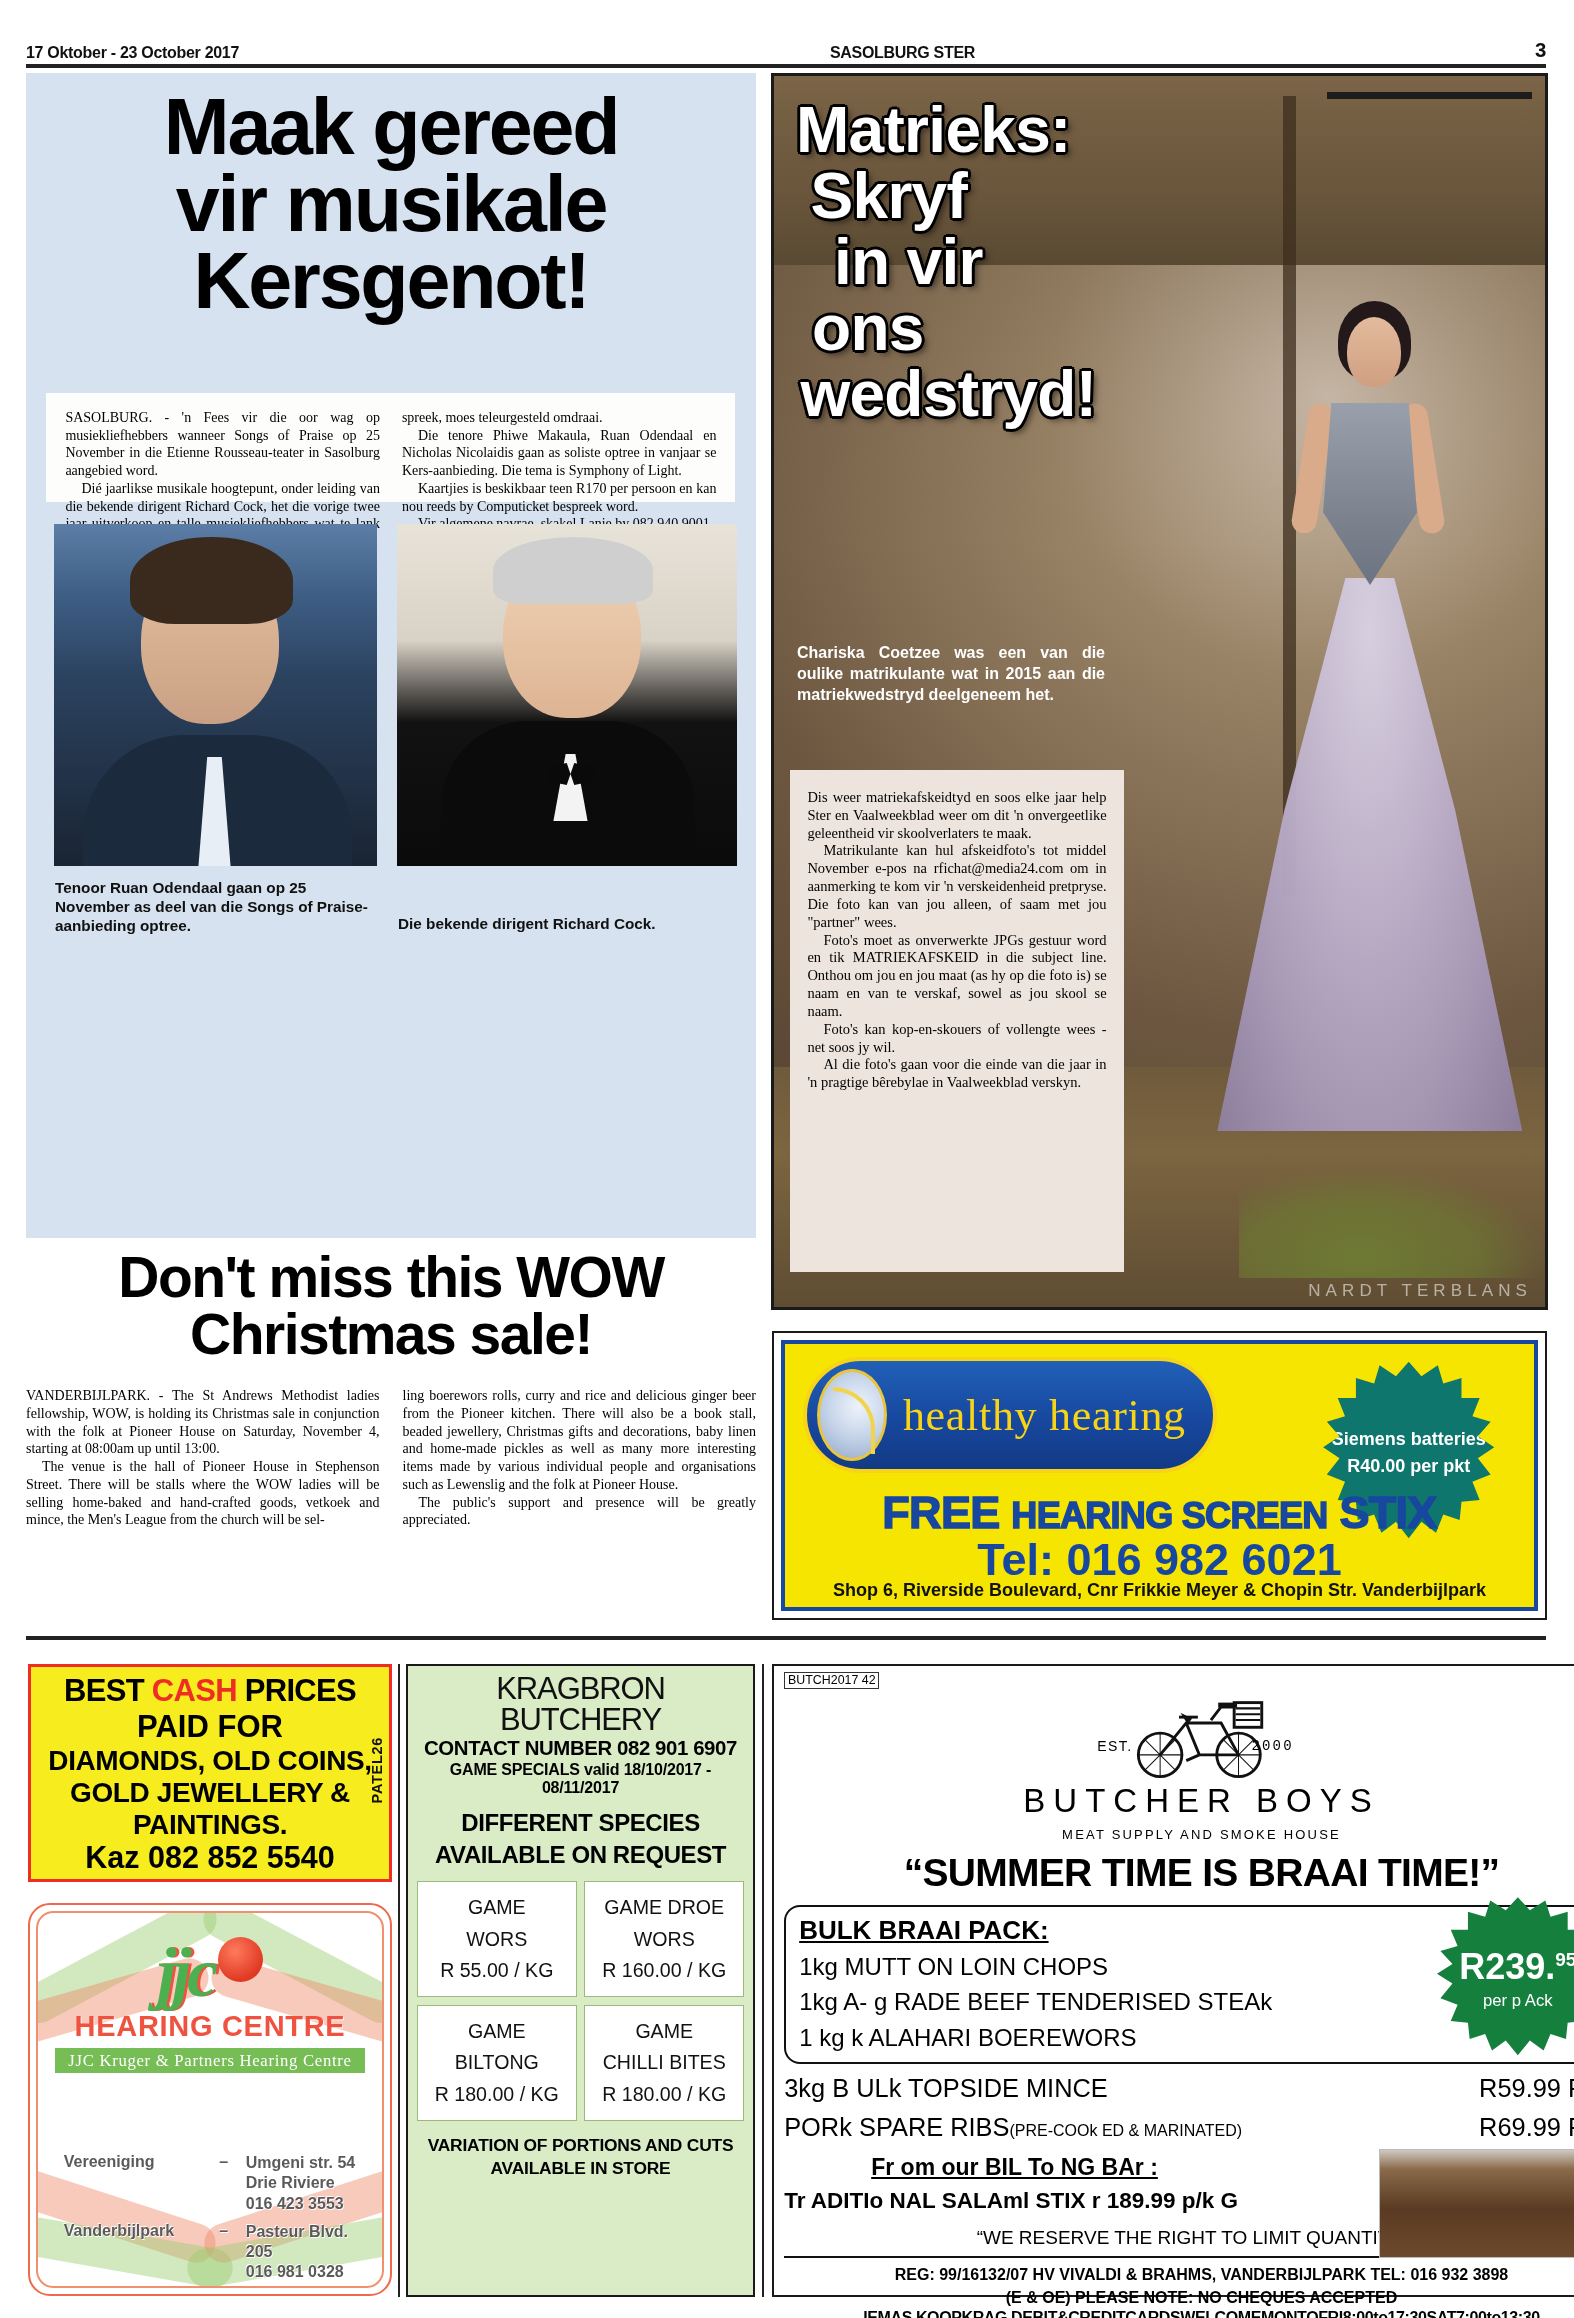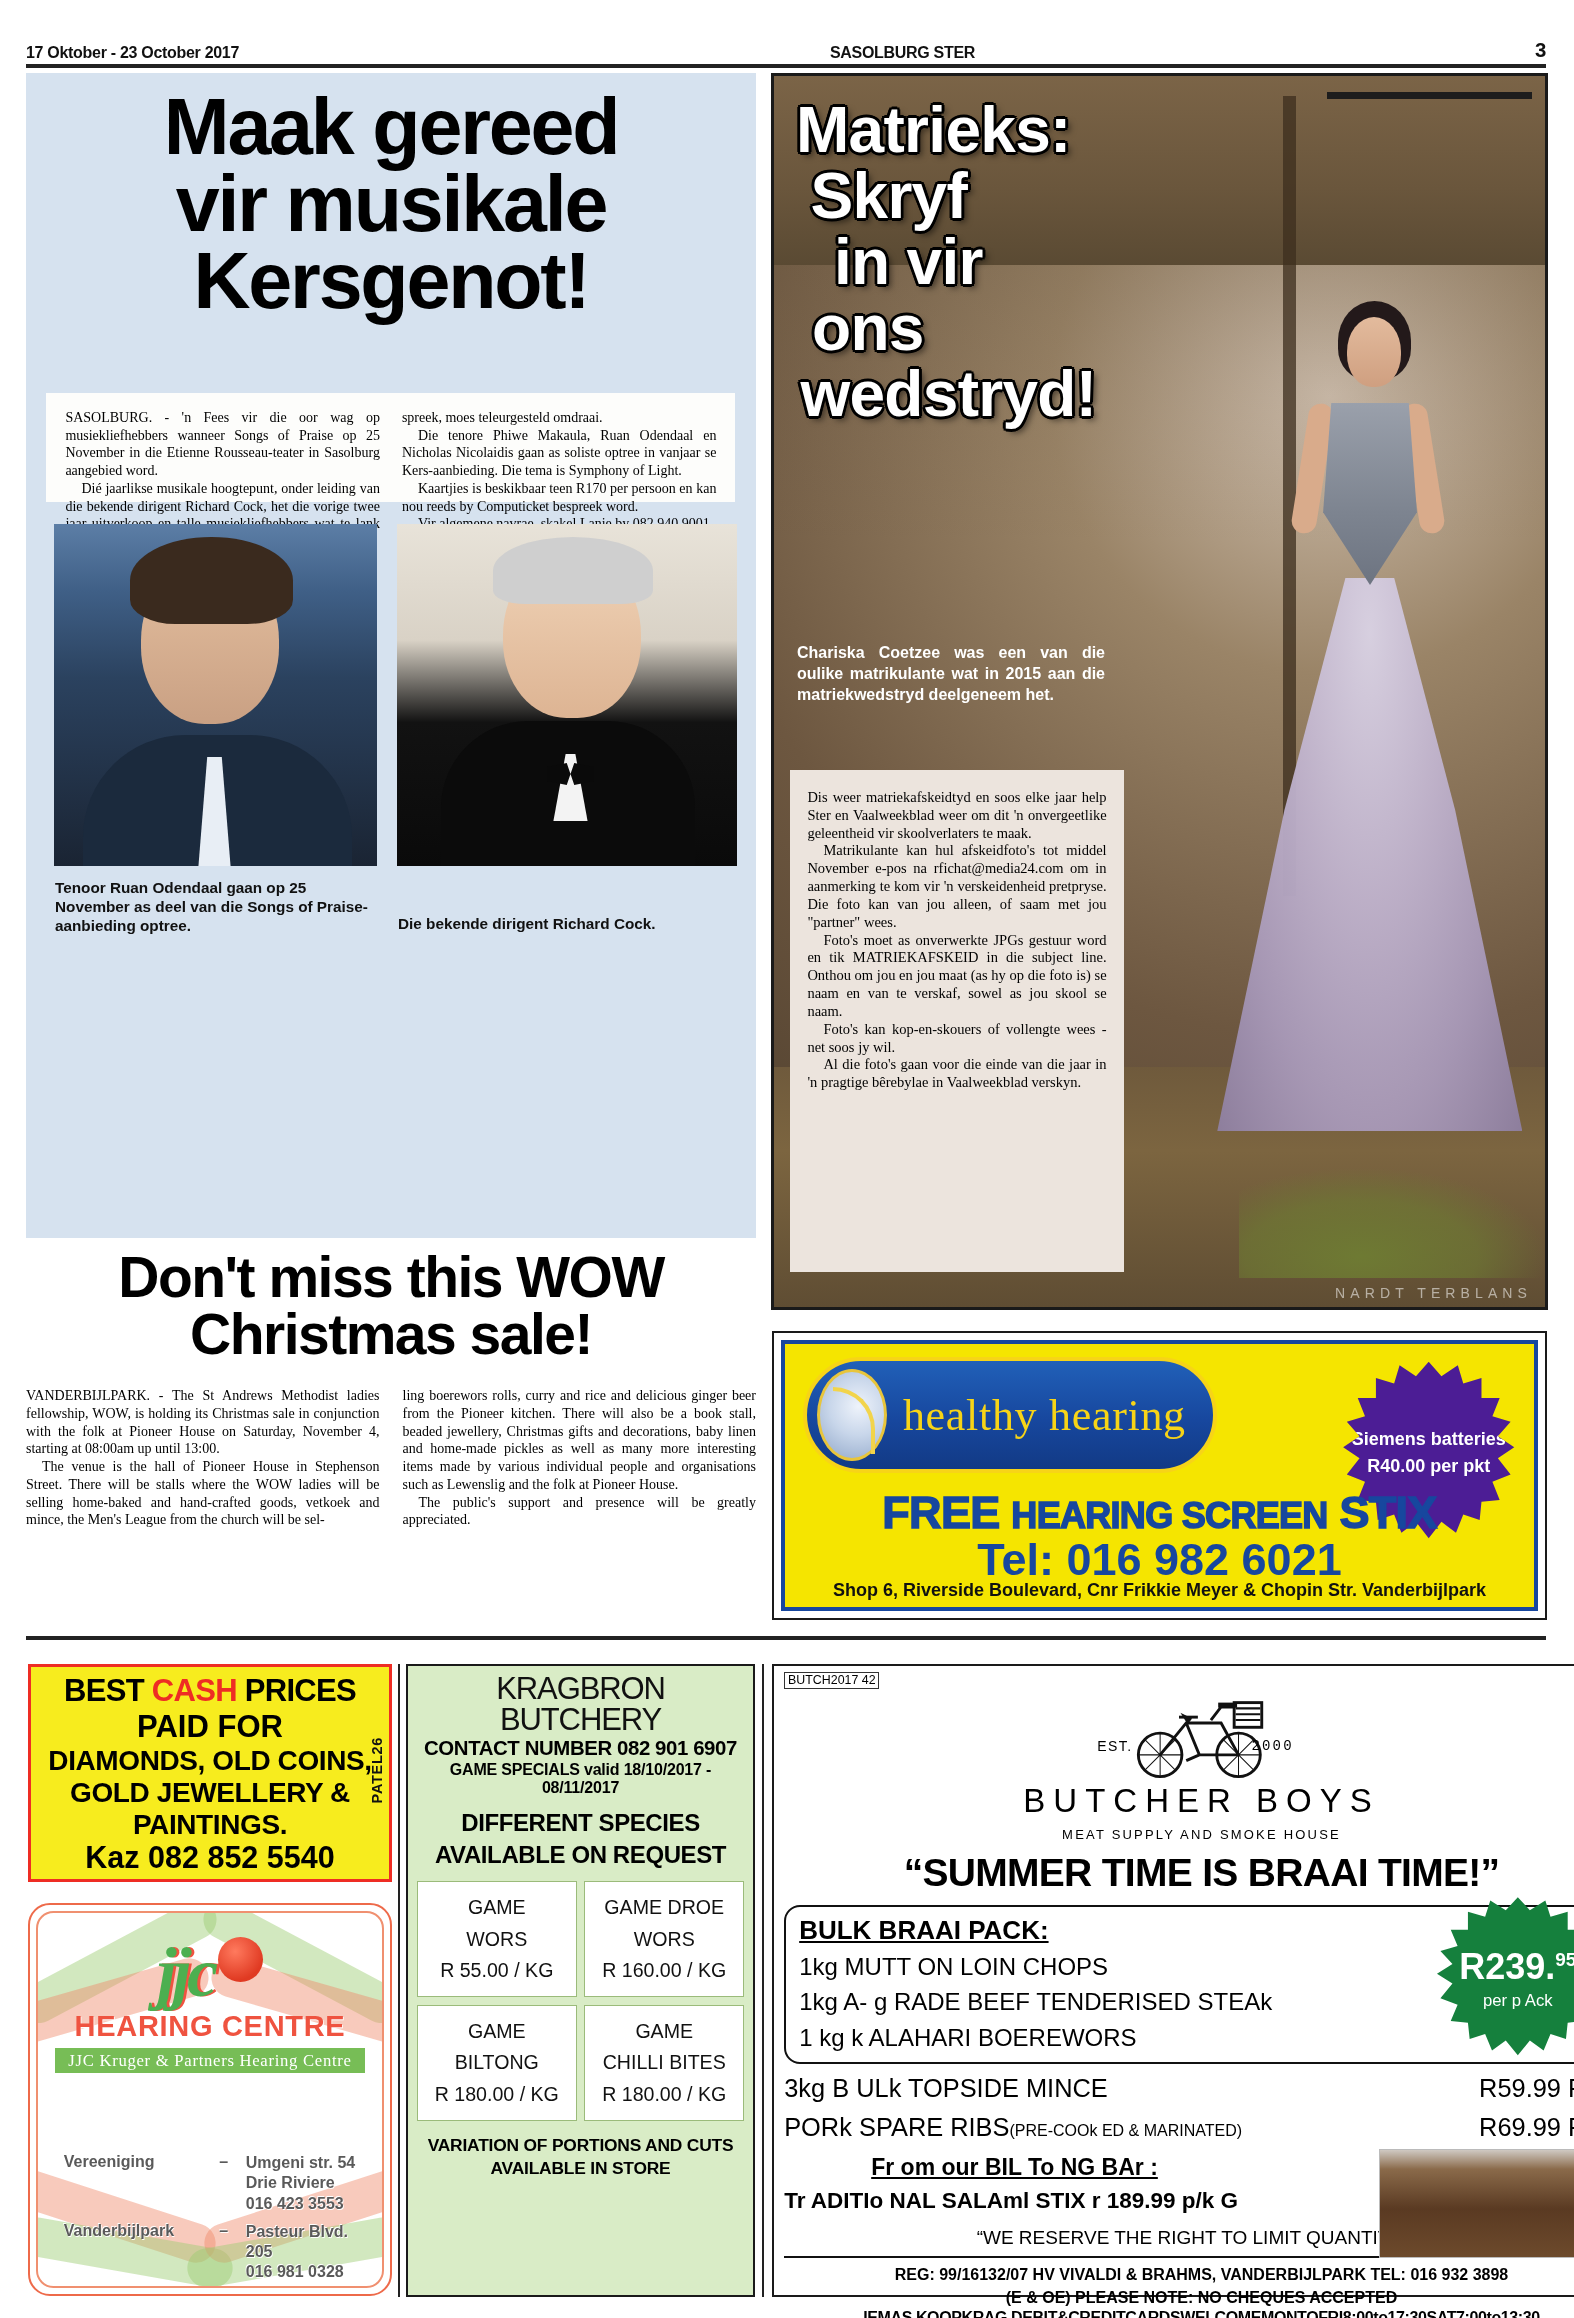--- a/index.html
+++ b/index.html
@@ -143,21 +143,21 @@
     position:absolute; left:16px; top:694px; width:334px; height:502px;
     background:#ece4dd; padding:19px 17.4px;
     font-family:"Liberation Serif", serif;
     font-size:14.5px; line-height:1.23; text-align:justify; color:#000;
   }
   .fr-textbox p { text-indent:16px; margin:0; }
   .fr-textbox p:first-child { text-indent:0; }
   .fr-credit {
     position:absolute; right:13px; bottom:5.8px;
     font-family:"Liberation Sans", sans-serif;
-    font-size:14px; letter-spacing:5.1px; color:rgba(255,255,255,.55);
+    font-size:17px; letter-spacing:5.1px; color:rgba(255,255,255,.55);
   }
 
   
   .wow { position:absolute; left:26px; top:1249px; width:730px; height:371px; }
   .wow h1 {
     font-family:"Liberation Sans", sans-serif;
     font-weight:bold; font-size:57px; line-height:1.0;
     text-align:center; letter-spacing:-1.5px; color:#000;
   }
   .wow-body { position:absolute; left:0; top:138px; width:730px;
@@ -184,22 +184,22 @@
   .hh-ear:after{
     content:""; position:absolute; left:13px; top:14.5px; width:38px; height:63px;
     border-right:4.4px solid #f2d44b; border-top:4.4px solid #f2d44b;
     border-radius:0 44px 0 0;
   }
   .hh-logo-text {
     font-family:"Liberation Serif", serif;
     color:#f7d417; font-size:44px; margin-left:16px; letter-spacing:0.7px;
   }
   .hh-star {
-    position:absolute; right:14px; top:17.4px; width:182px; height:182px;
-    background:#4c1d95; color:#fff;
+    position:absolute; right:34px; top:17.4px; width:182px; height:182px;
+    background:#0f766e; color:#fff;
     display:flex; flex-direction:column; align-items:center; justify-content:center;
     clip-path:polygon(50% 0%,57% 8%,66% 2%,69% 12%,79% 9%,79% 20%,89% 20%,85% 30%,95% 33%,88% 41%,97% 47%,88% 53%,95% 62%,85% 66%,89% 76%,79% 77%,78% 87%,69% 84%,65% 94%,57% 88%,50% 97%,43% 88%,35% 94%,31% 84%,22% 87%,21% 77%,11% 76%,15% 66%,5% 62%,12% 53%,3% 47%,12% 41%,5% 33%,15% 30%,11% 20%,21% 20%,21% 9%,31% 12%,34% 2%,43% 8%);
     font-family:"Liberation Sans", sans-serif; font-weight:bold; font-size:18px; line-height:1.5;
     text-align:right;
   }
   .hh-free {
     position:absolute; left:0; right:0; top:143px; text-align:center;
     font-family:"Liberation Sans", sans-serif; font-weight:bold;
     color:#17479e; font-size:45px; letter-spacing:-0.7px;
     -webkit-text-stroke:1.5px #17479e;

